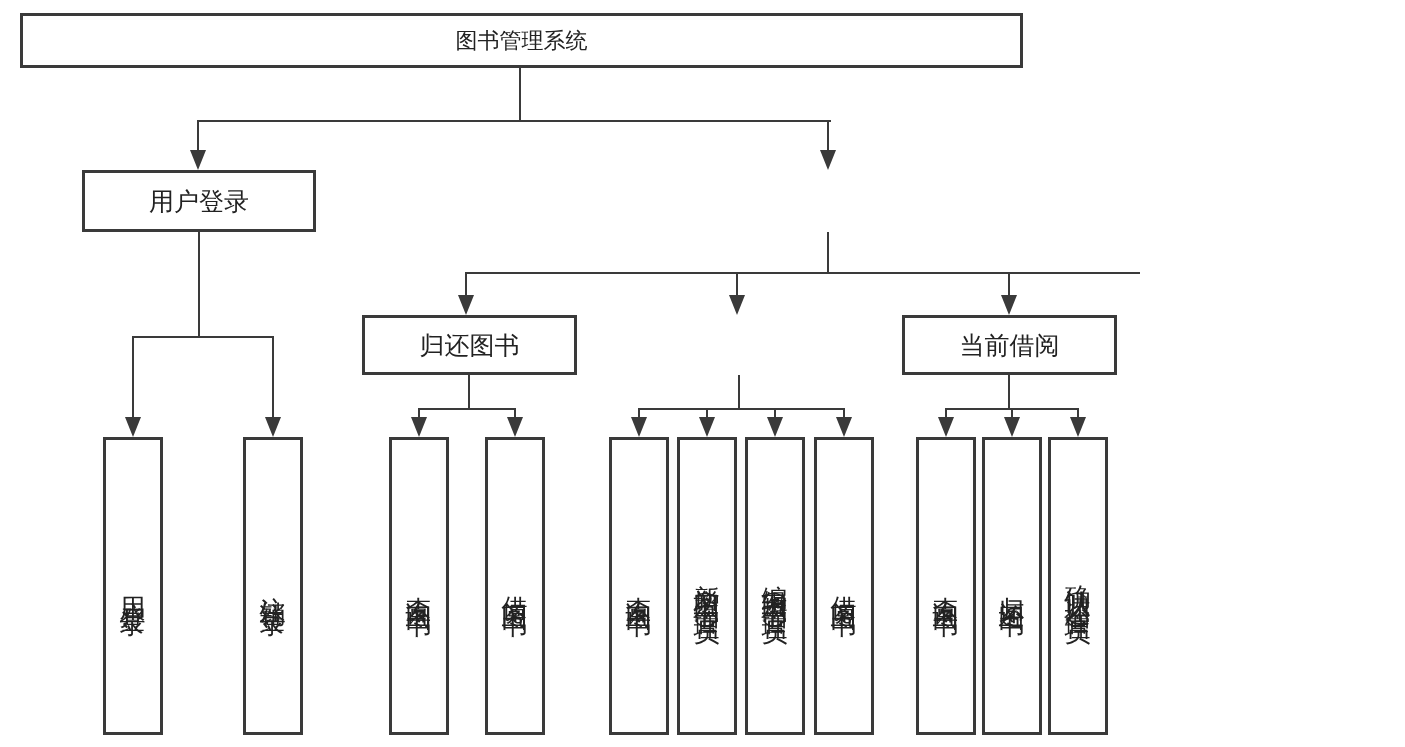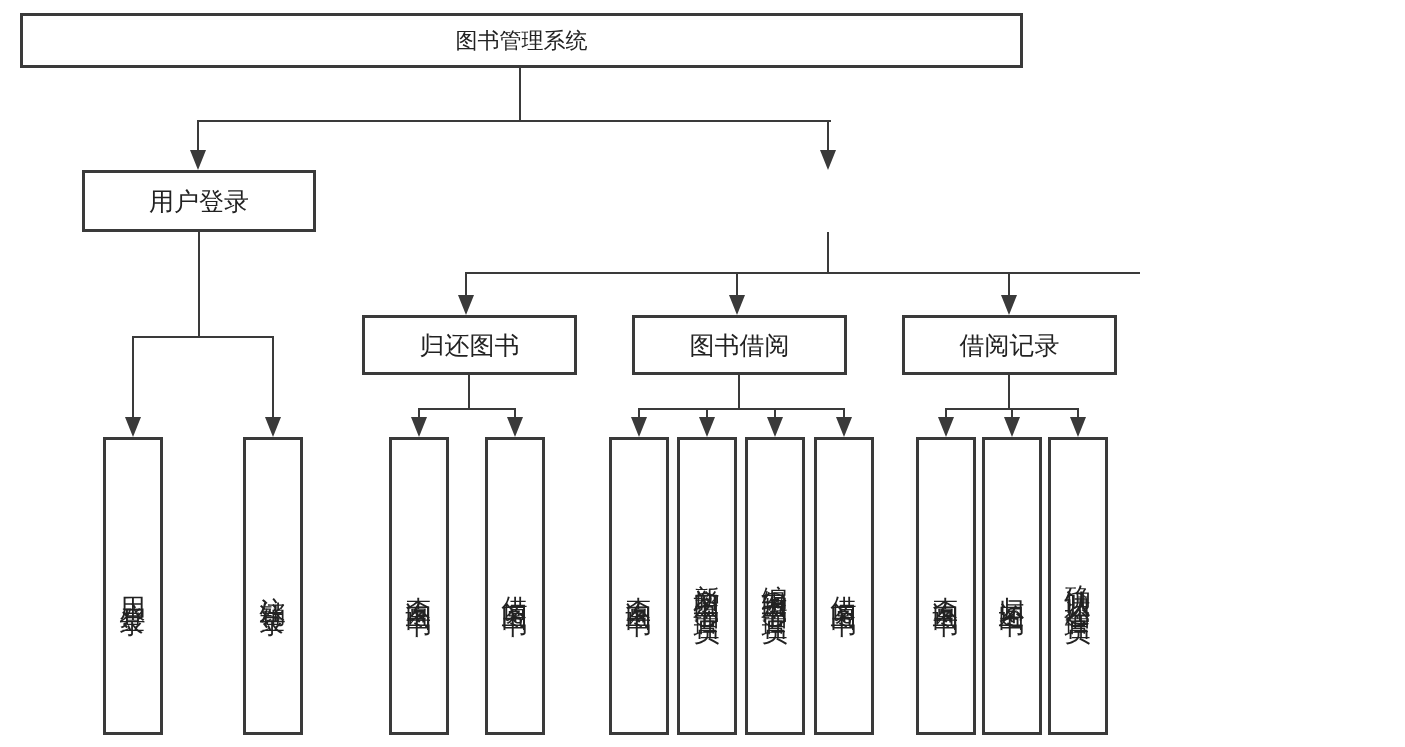--- a/index.html
+++ b/index.html
@@ -40,25 +40,22 @@
     <span>图书管理系统</span>
   </div>
 
   <div class="box branch-box" style="left:82px;width:234px;">
     <span>用户登录</span>
   </div>
 
   <div class="box cat-box" style="left:362px;">
     <span>归还图书</span>
   </div>
-  <div class="box cat-box" style="left:632px;">
-    <span>图书借阅</span>
-  </div>
   <div class="box cat-box" style="left:902px;">
-    <span>借阅记录</span>
+    <span>当前借阅</span>
   </div>
 
   <div class="box leaf" style="left:103px;">
     <span class="vtext">用户登录</span>
   </div>
   <div class="box leaf" style="left:243px;">
     <span class="vtext">注销登录</span>
   </div>
 
   <div class="box leaf" style="left:389px;">

